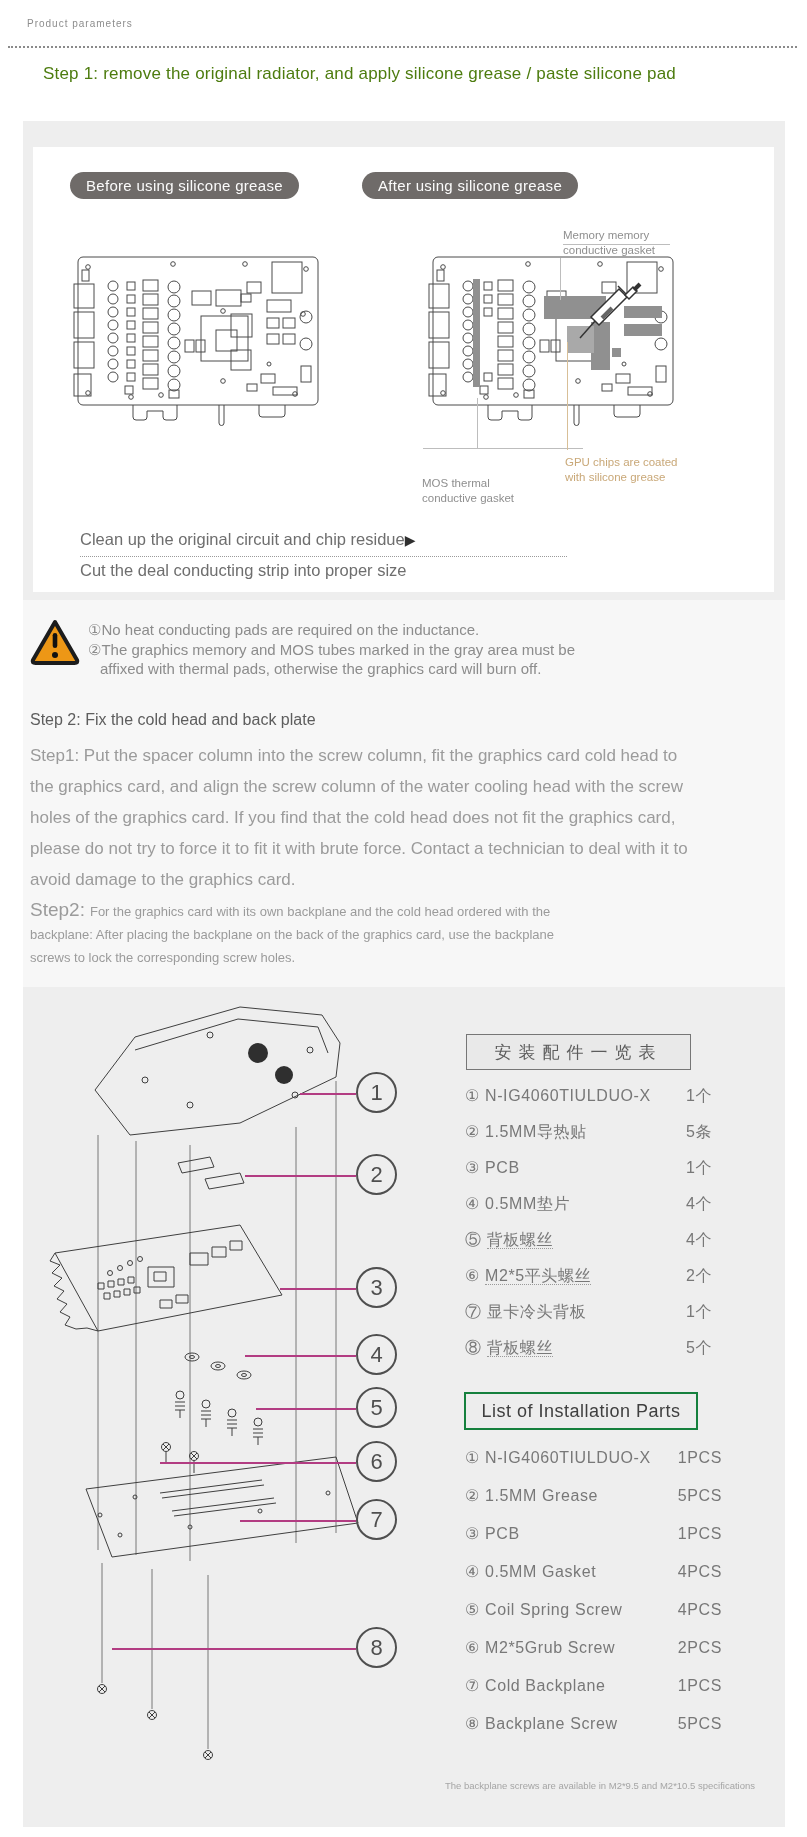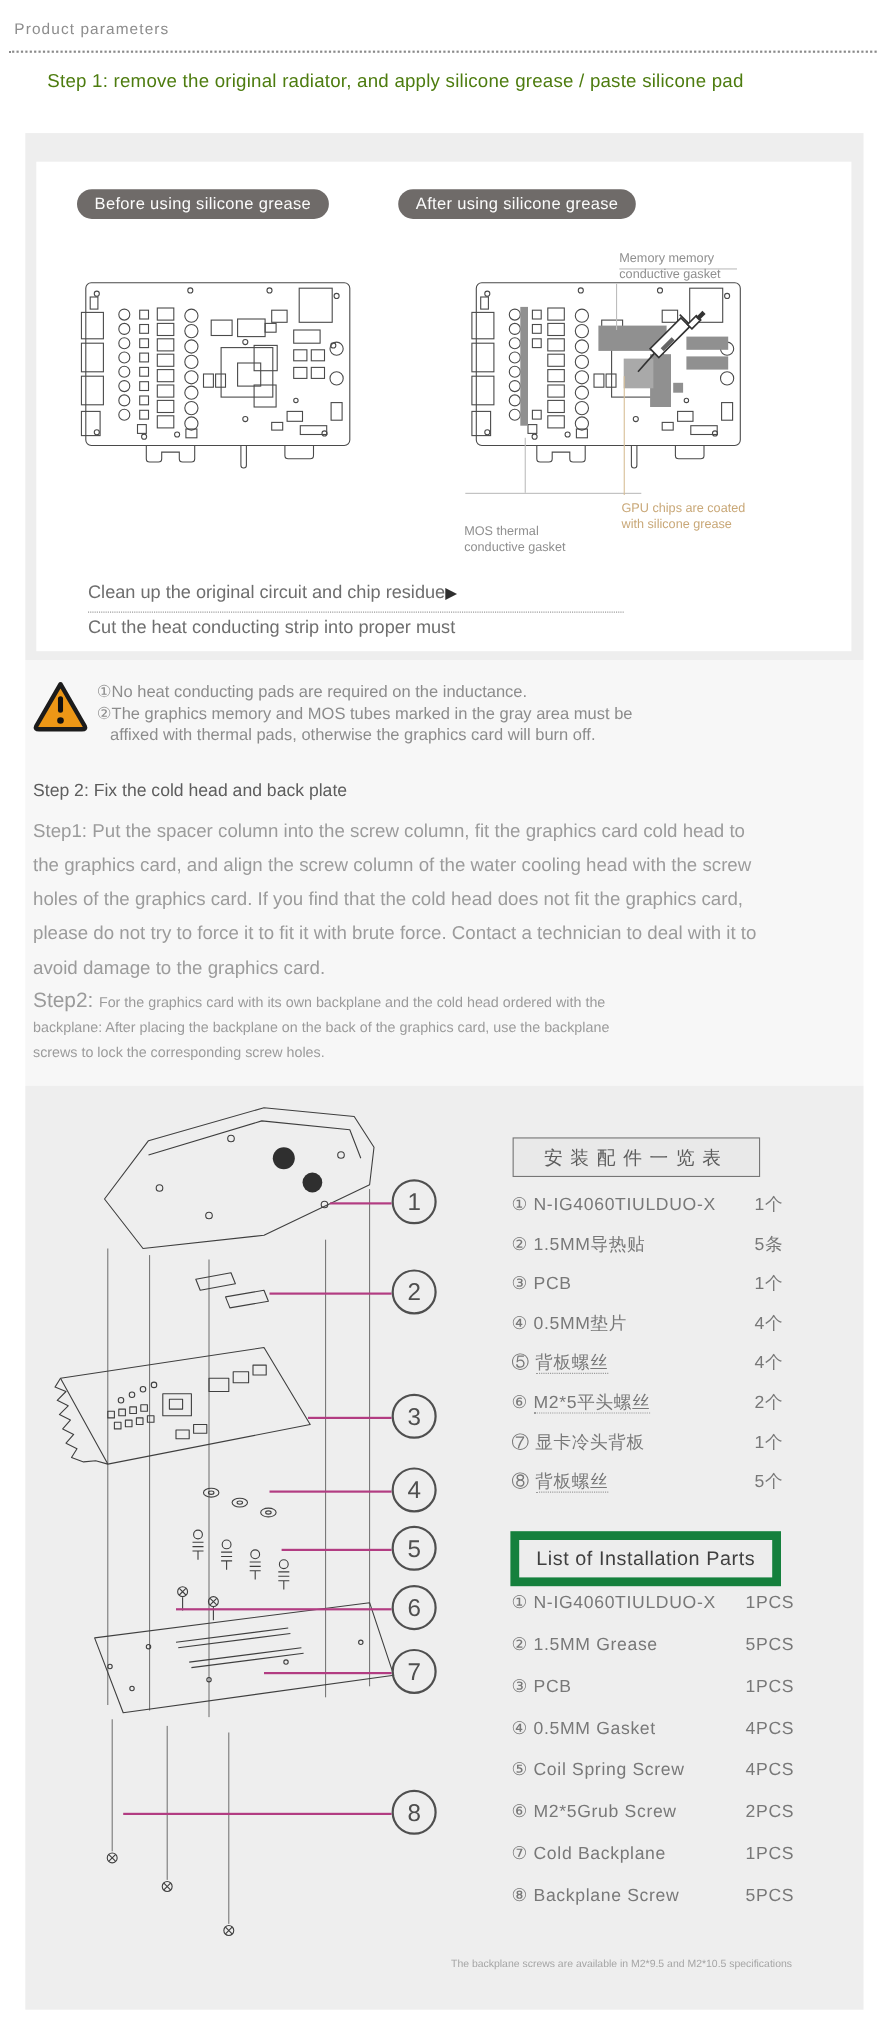--- a/index.html
+++ b/index.html
@@ -1,20 +1,20 @@
 <!DOCTYPE html>
 <html><head>
 <meta charset="utf-8">
 <style>
   html,body{margin:0;padding:0;background:#fff;}
   .page{position:relative;width:807px;height:1837px;background:#fff;overflow:hidden;
         font-family:"Liberation Sans",sans-serif;}
   .abs{position:absolute;}
   
-  .hdr{left:13px;top:18px;font-size:14px;color:#8d8d8d;letter-spacing:1px;text-align:center;}
+  .hdr{left:27px;top:18px;font-size:10px;color:#8d8d8d;letter-spacing:1px;text-align:center;}
   .hdr-rule{left:8px;top:46px;width:789px;border-top:2px dotted #8a8a8a;height:0;}
   .step1-title{left:43px;top:64px;font-size:17px;color:#4d7c0f;letter-spacing:.2px;}
   
   .panel1{left:23px;top:121px;width:762px;height:479px;background:#eeeeee;}
   .card1{left:33px;top:147px;width:741px;height:445px;background:#ffffff;}
   .midsec{left:23px;top:600px;width:762px;height:387px;background:#f7f7f7;}
   .panel2{left:23px;top:987px;width:762px;height:840px;background:#eeeeee;}
   
   .badge{height:27px;line-height:27px;padding:0 16px;border-radius:14px;background:#6f6b69;
          color:#fbfbfb;font-size:15px;letter-spacing:.3px;}
@@ -32,32 +32,32 @@
   .warn-text{left:88px;top:620px;font-size:15px;line-height:19.5px;color:#8c8c8c;width:640px;}
   .warn-text .ind{padding-left:12px;}
   
   .s2-head{left:30px;top:711px;font-size:16px;color:#5d5d5d;}
   .s2-body{left:30px;top:740px;width:658px;font-size:17px;line-height:31px;color:#9b9b9b;}
   .s2-sub{left:30px;top:898px;width:565px;font-size:13px;line-height:23px;color:#9b9b9b;}
   .s2-sub .big{font-size:19px;color:#9b9b9b;margin-right:5px;}
   
   .cn-box{left:466px;top:1034px;width:223px;height:34px;border:1.5px solid #767676;background:#e9e9e9;
           color:#5c5c5c;font-size:17px;letter-spacing:7px;display:flex;align-items:center;justify-content:center;}
-  .en-box{left:464px;top:1392px;width:230px;height:34px;border:8px solid #15803d;background:#ededed;
+  .en-box{left:464px;top:1392px;width:230px;height:34px;border:2px solid #15803d;background:#ededed;
           color:#3f3f3f;font-size:18px;letter-spacing:.5px;display:flex;align-items:center;justify-content:center;}
   .tbl{left:465px;width:247px;}
   .tbl .row{display:flex;justify-content:space-between;align-items:baseline;
             font-size:16px;color:#787878;letter-spacing:.6px;margin-bottom:16px;line-height:20px;gap:24px;}
   .tbl .row .ul{border-bottom:1.5px dotted #9a9a9a;}
   .tbl.en{width:257px;}
   .tbl.en .row{margin-bottom:18px;}
   .callout{width:37px;height:37px;border:2.5px solid #4f4f4f;border-radius:50%;left:356px;
            color:#4f4f4f;font-size:22px;display:flex;align-items:center;justify-content:center;background:transparent;}
   .cline{height:2px;background:#b23c82;}
-  .note{top:1780px;left:410px;width:345px;text-align:left;font-size:9.5px;color:#a5a5a5;}
+  .note{top:1780px;left:410px;width:345px;text-align:right;font-size:9.5px;color:#a5a5a5;}
   svg{display:block;}
 </style>
 </head>
 <body>
 
 <div class="page">
 
   <div class="abs hdr">Product parameters</div>
   <div class="abs hdr-rule"></div>
   <div class="abs step1-title">Step 1: remove the original radiator, and apply silicone grease / paste silicone pad</div>
@@ -251,21 +251,21 @@
   </div>
   <div class="abs dlab tan" style="left:565px;top:455px;">
     <div>GPU chips are coated</div>
     <div>with silicone grease</div>
   </div>
 
   <div class="abs cleanup">
     <span>Clean up the original circuit and chip residue</span><span class="arr">▶</span>
   </div>
   <div class="abs cleanup-rule"></div>
-  <div class="abs cutline">Cut the heat conducting strip into proper must</div>
+  <div class="abs cutline">Cut the deal conducting strip into proper size</div>
 
   <div class="abs midsec"></div>
 
   <svg class="abs" style="left:29px;top:618px;" width="52" height="48" viewBox="0 0 52 48">
     <path d="M26,4 L48,42 Q49.5,45 45.5,45 L6.5,45 Q2.5,45 4,42 Z" fill="#ed9716" stroke="#1c1c1c" stroke-width="4" stroke-linejoin="round"></path>
     <rect x="23.7" y="15" width="4.6" height="15" rx="2.3" fill="#111"></rect>
     <circle cx="26" cy="37" r="3" fill="#111"></circle>
   </svg>
   <div class="abs warn-text">
     <div>①No heat conducting pads are required on the inductance.</div>

